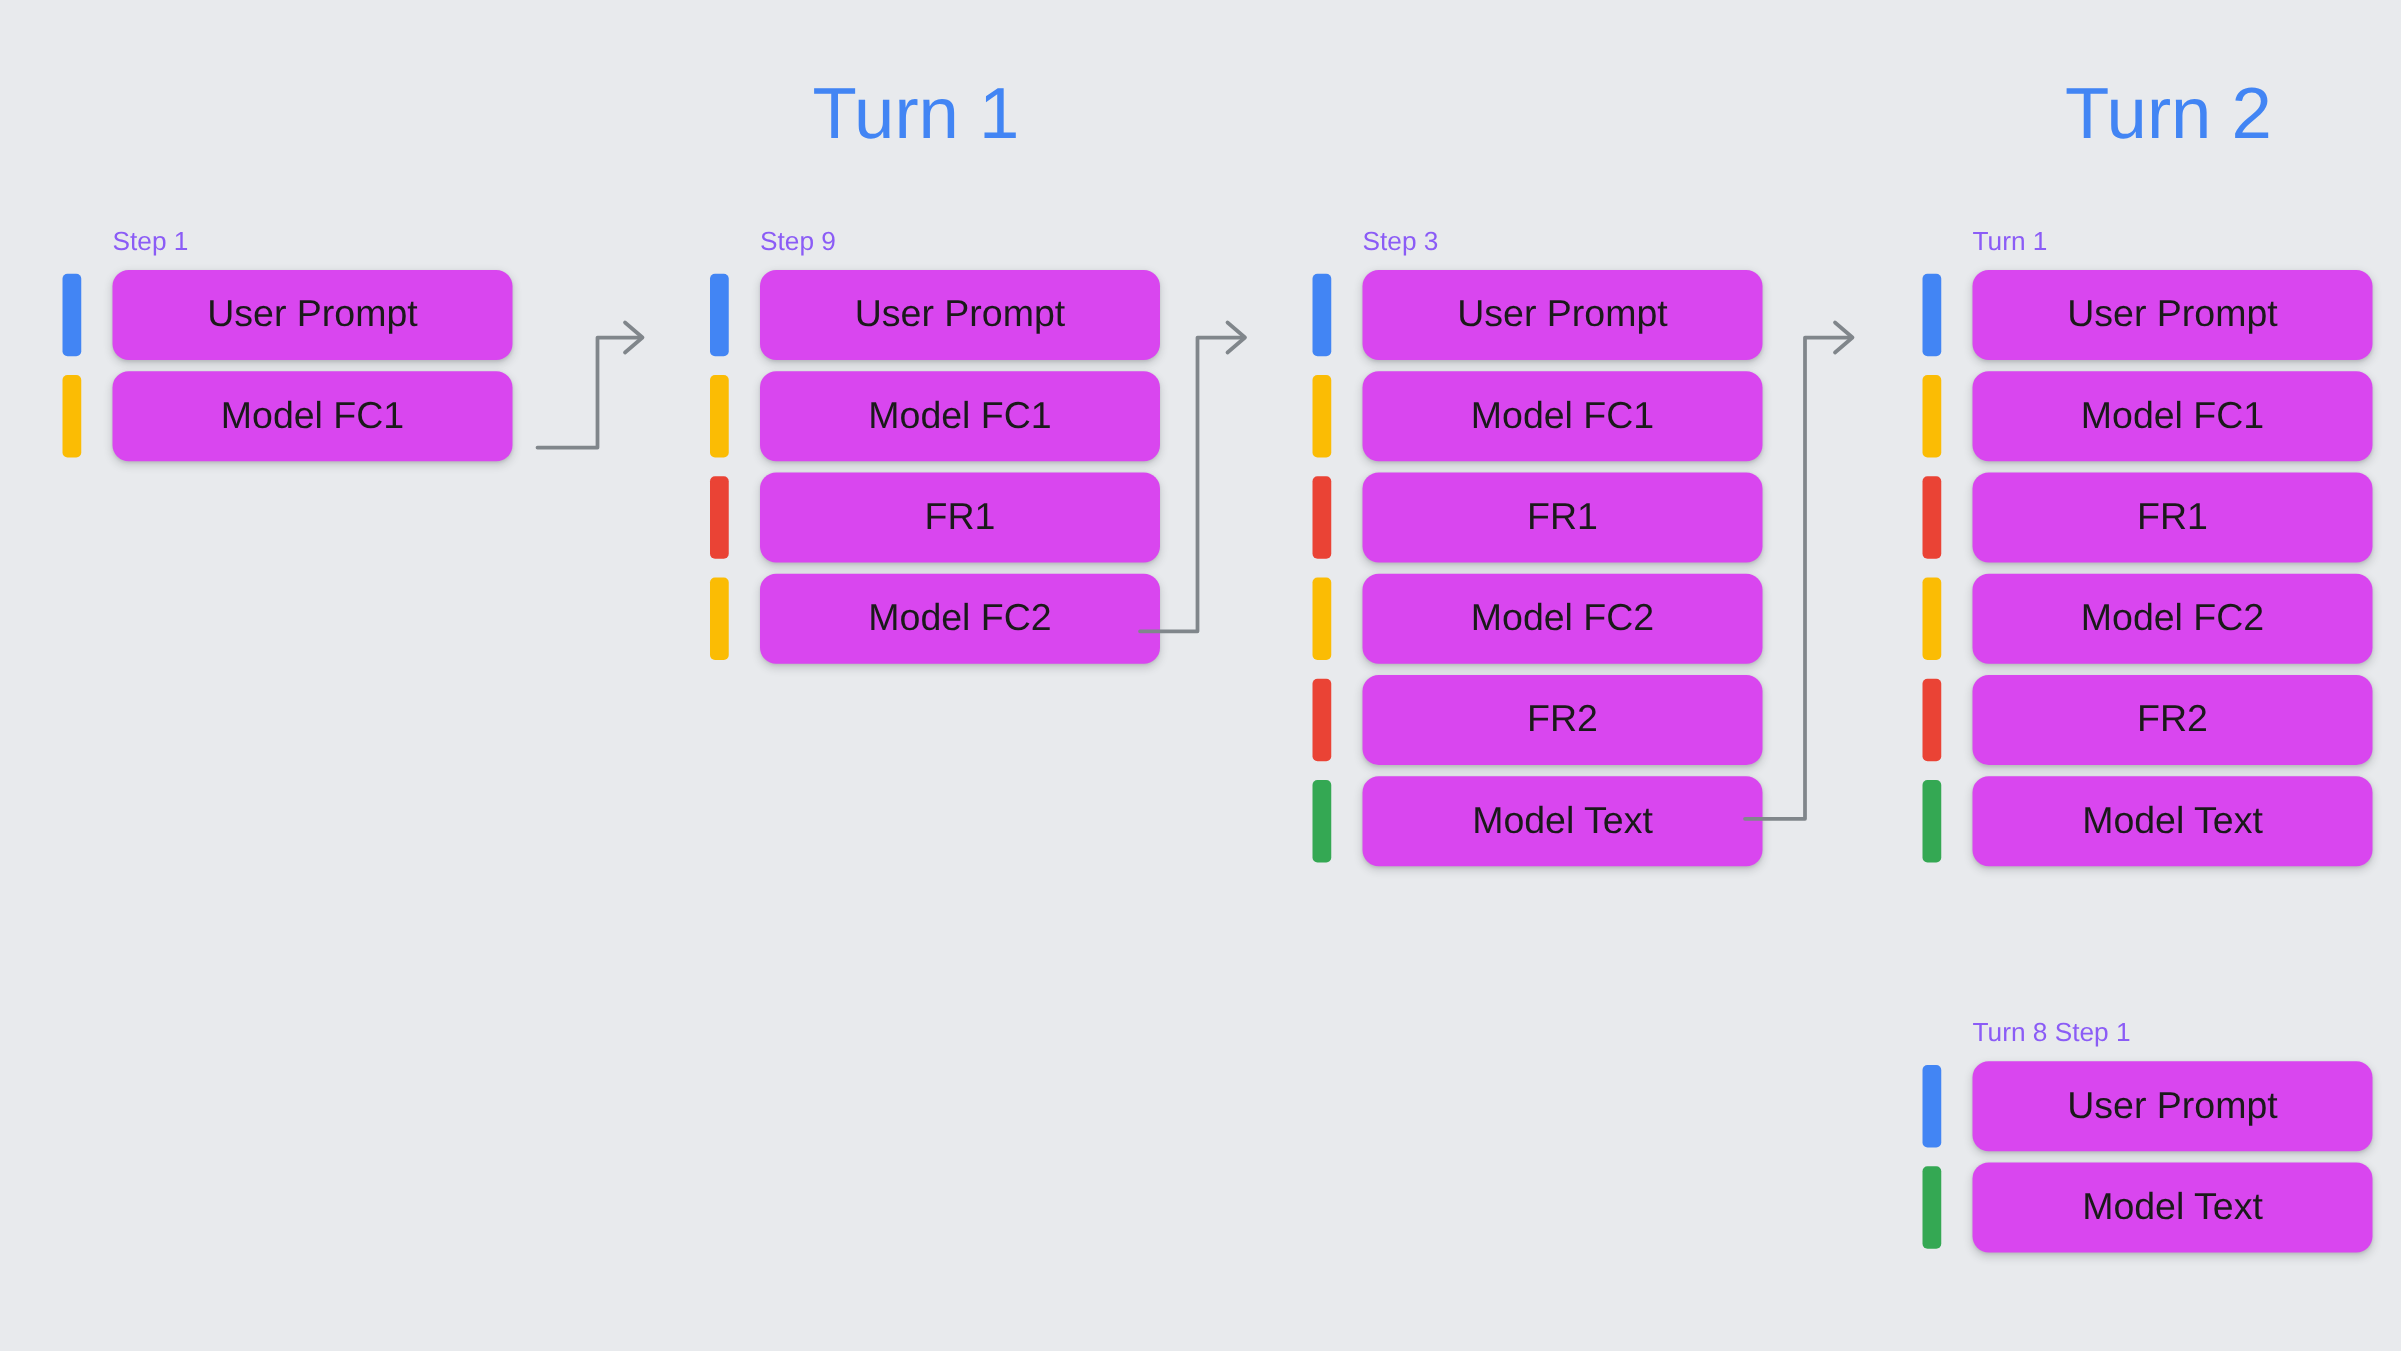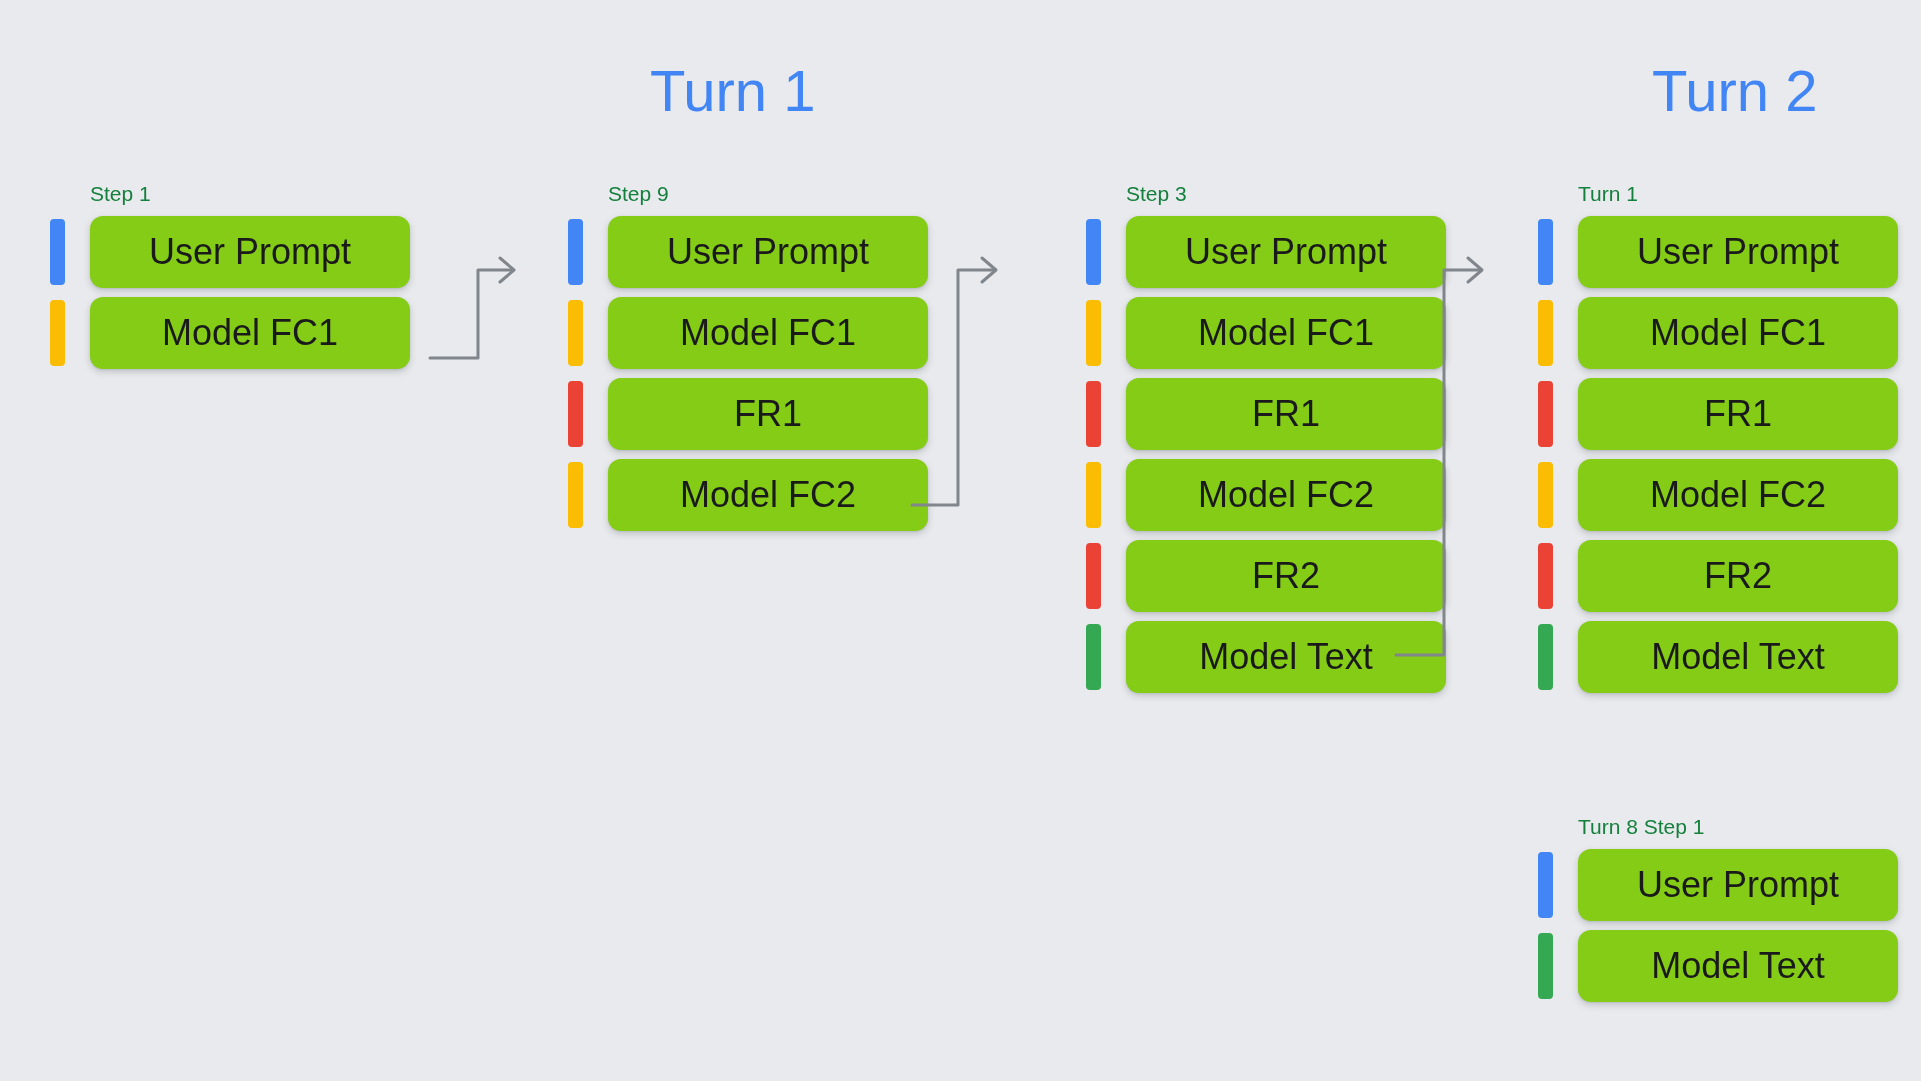--- a/index.html
+++ b/index.html
@@ -29,27 +29,27 @@
   #turn-heading-1 { left: 650px; top: 62px; }
   #turn-heading-2 { left: 1605px; top: 62px; margin-left: 47px; }
 
   
   .column {
     position: absolute;
     width: 360px;
   }
   #col-step1   { left: 50px;   top: 182px; }
   #col-step2   { left: 568px;  top: 182px; }
-  #col-step3   { left: 1050px; top: 182px; margin-left: 36px; }
+  #col-step3   { left: 1050px; top: 182px; }
   #col-turn2a  { left: 1538px; top: 182px; }
   #col-turn2b  { left: 1538px; top: 815px; }
 
   .column-label {
     font-size: 21px;
-    color: #15803d;
+    color: #8b5cf6;
     margin-left: 40px;
     margin-bottom: 11px;
     line-height: 1.1;
     white-space: nowrap;
   }
 
   
   .row {
     display: flex;
     align-items: stretch;
@@ -59,27 +59,27 @@
   .bar {
     width: 15px;
     border-radius: 4px;
     flex: 0 0 15px;
     margin-top: 3px;
     margin-bottom: 3px;
   }
   .card {
     flex: 1 1 auto;
     margin-left: 25px;
-    background: #84cc16;
+    background: #d946ef;
     border-radius: 13px;
     box-shadow: 0 3px 7px rgba(60,64,67,0.22), 0 1px 2px rgba(60,64,67,0.10);
     display: flex;
     align-items: center;
     justify-content: center;
-    font-size: 36px;
+    font-size: 30px;
     color: #1a1a1a;
     white-space: nowrap;
   }
 
   
   .arrow-svg {
     position: absolute;
     overflow: visible;
     pointer-events: none;
   }

